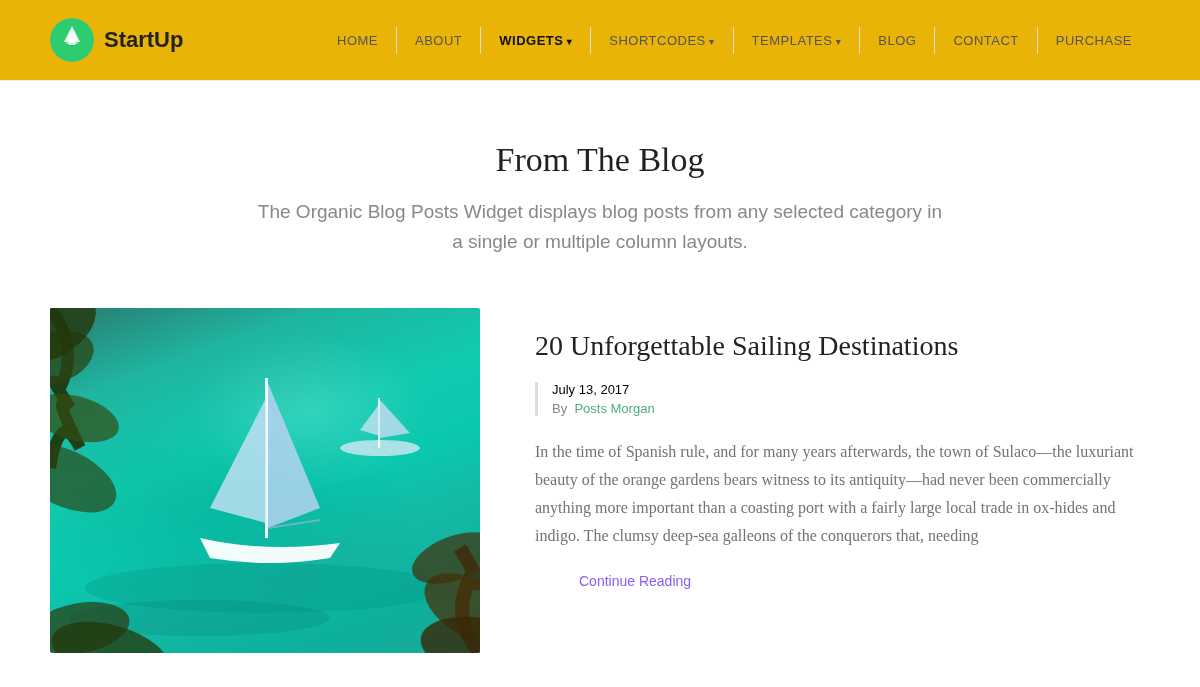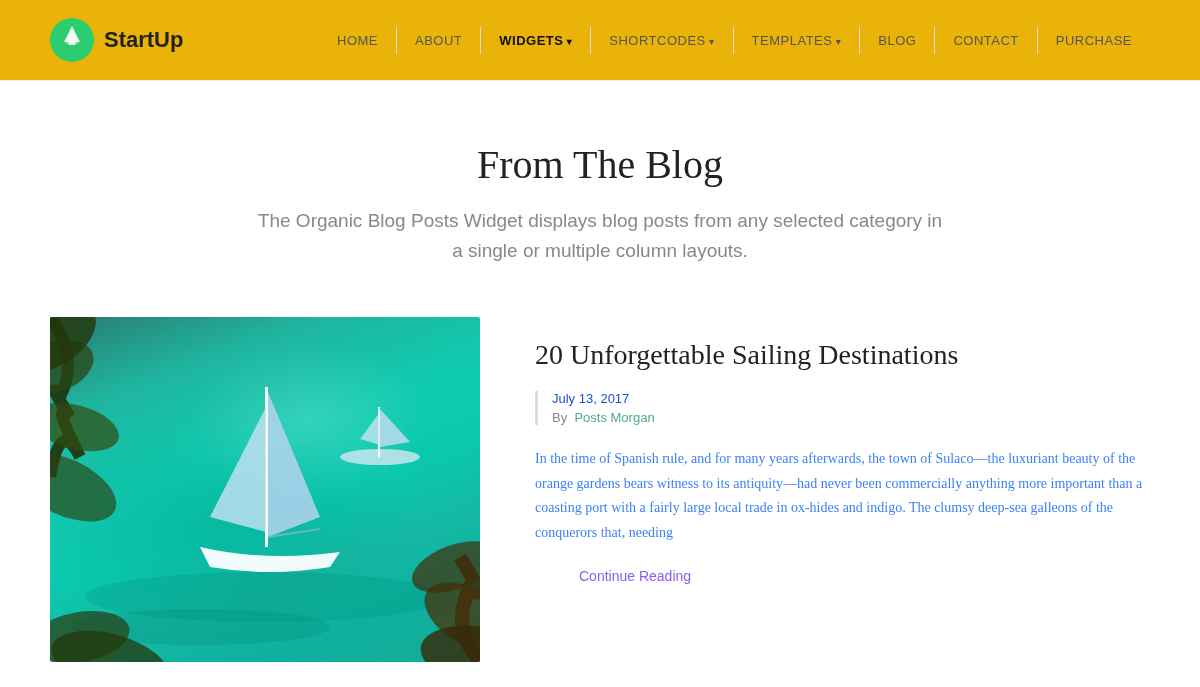--- a/index.html
+++ b/index.html
@@ -84,21 +84,21 @@
       padding: 60px 50px 60px;
     }
 
     .blog-header {
       text-align: center;
       margin-bottom: 50px;
     }
 
     .blog-title {
       font-family: 'Georgia', serif;
-      font-size: 40px;
+      font-size: 34px;
       font-weight: 400;
       color: #222;
       margin-bottom: 18px;
     }
 
     .blog-subtitle {
       font-family: 'Arial', sans-serif;
       font-size: 19px;
       color: #888;
       max-width: 700px;
@@ -181,41 +181,41 @@
 
     .post-meta {
       border-left: 3px solid #ddd;
       padding-left: 14px;
       margin-bottom: 22px;
     }
 
     .post-date {
       font-family: 'Arial', sans-serif;
       font-size: 13px;
-      color: #1d4ed8;
+      color: #000000;
       margin-bottom: 4px;
     }
 
     .post-author {
       font-family: 'Arial', sans-serif;
       font-size: 13px;
       color: #888;
     }
 
     .post-author-link {
       color: #4caf7d;
       text-decoration: none;
       cursor: pointer;
     }
 
     .post-excerpt {
       font-family: 'Georgia', serif;
-      font-size: 14px;
+      font-size: 16px;
       line-height: 1.75;
-      color: #3b82f6;
+      color: #737373;
       margin-bottom: 22px;
     }
 
     .continue-reading {
       font-family: 'Arial', sans-serif;
       font-size: 14px;
       color: #8b5cf6;
       text-decoration: none;
       cursor: pointer;
       font-weight: 400;

